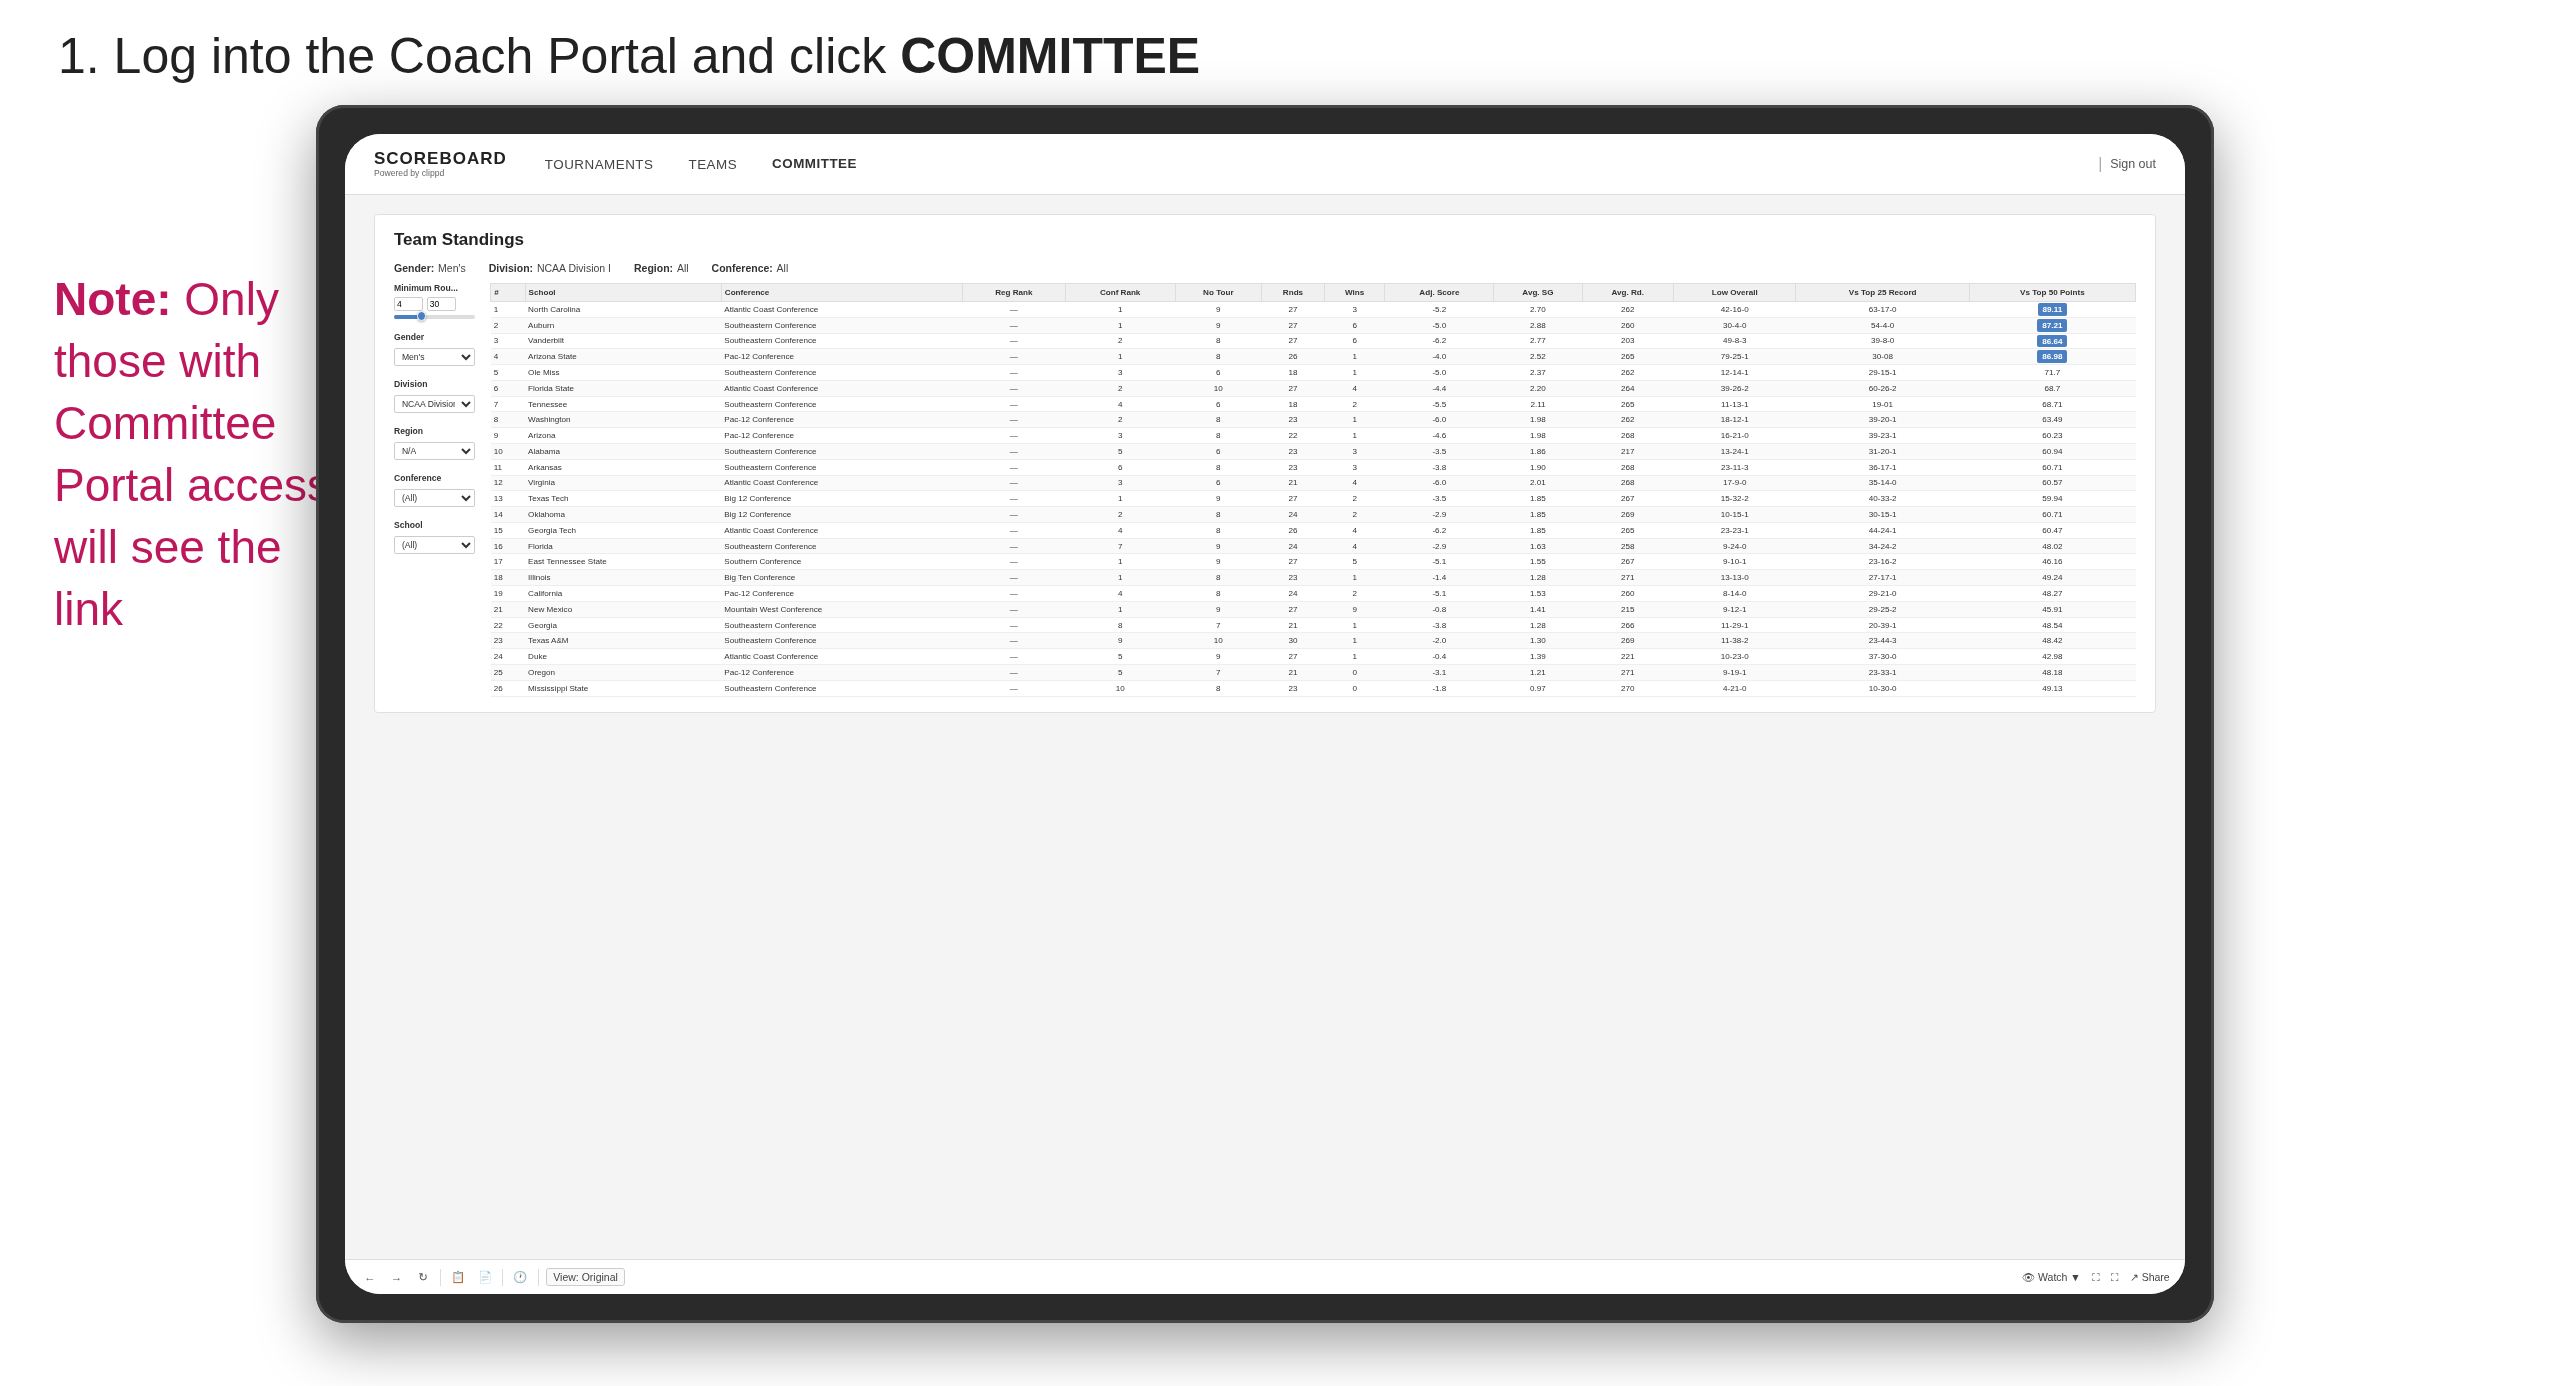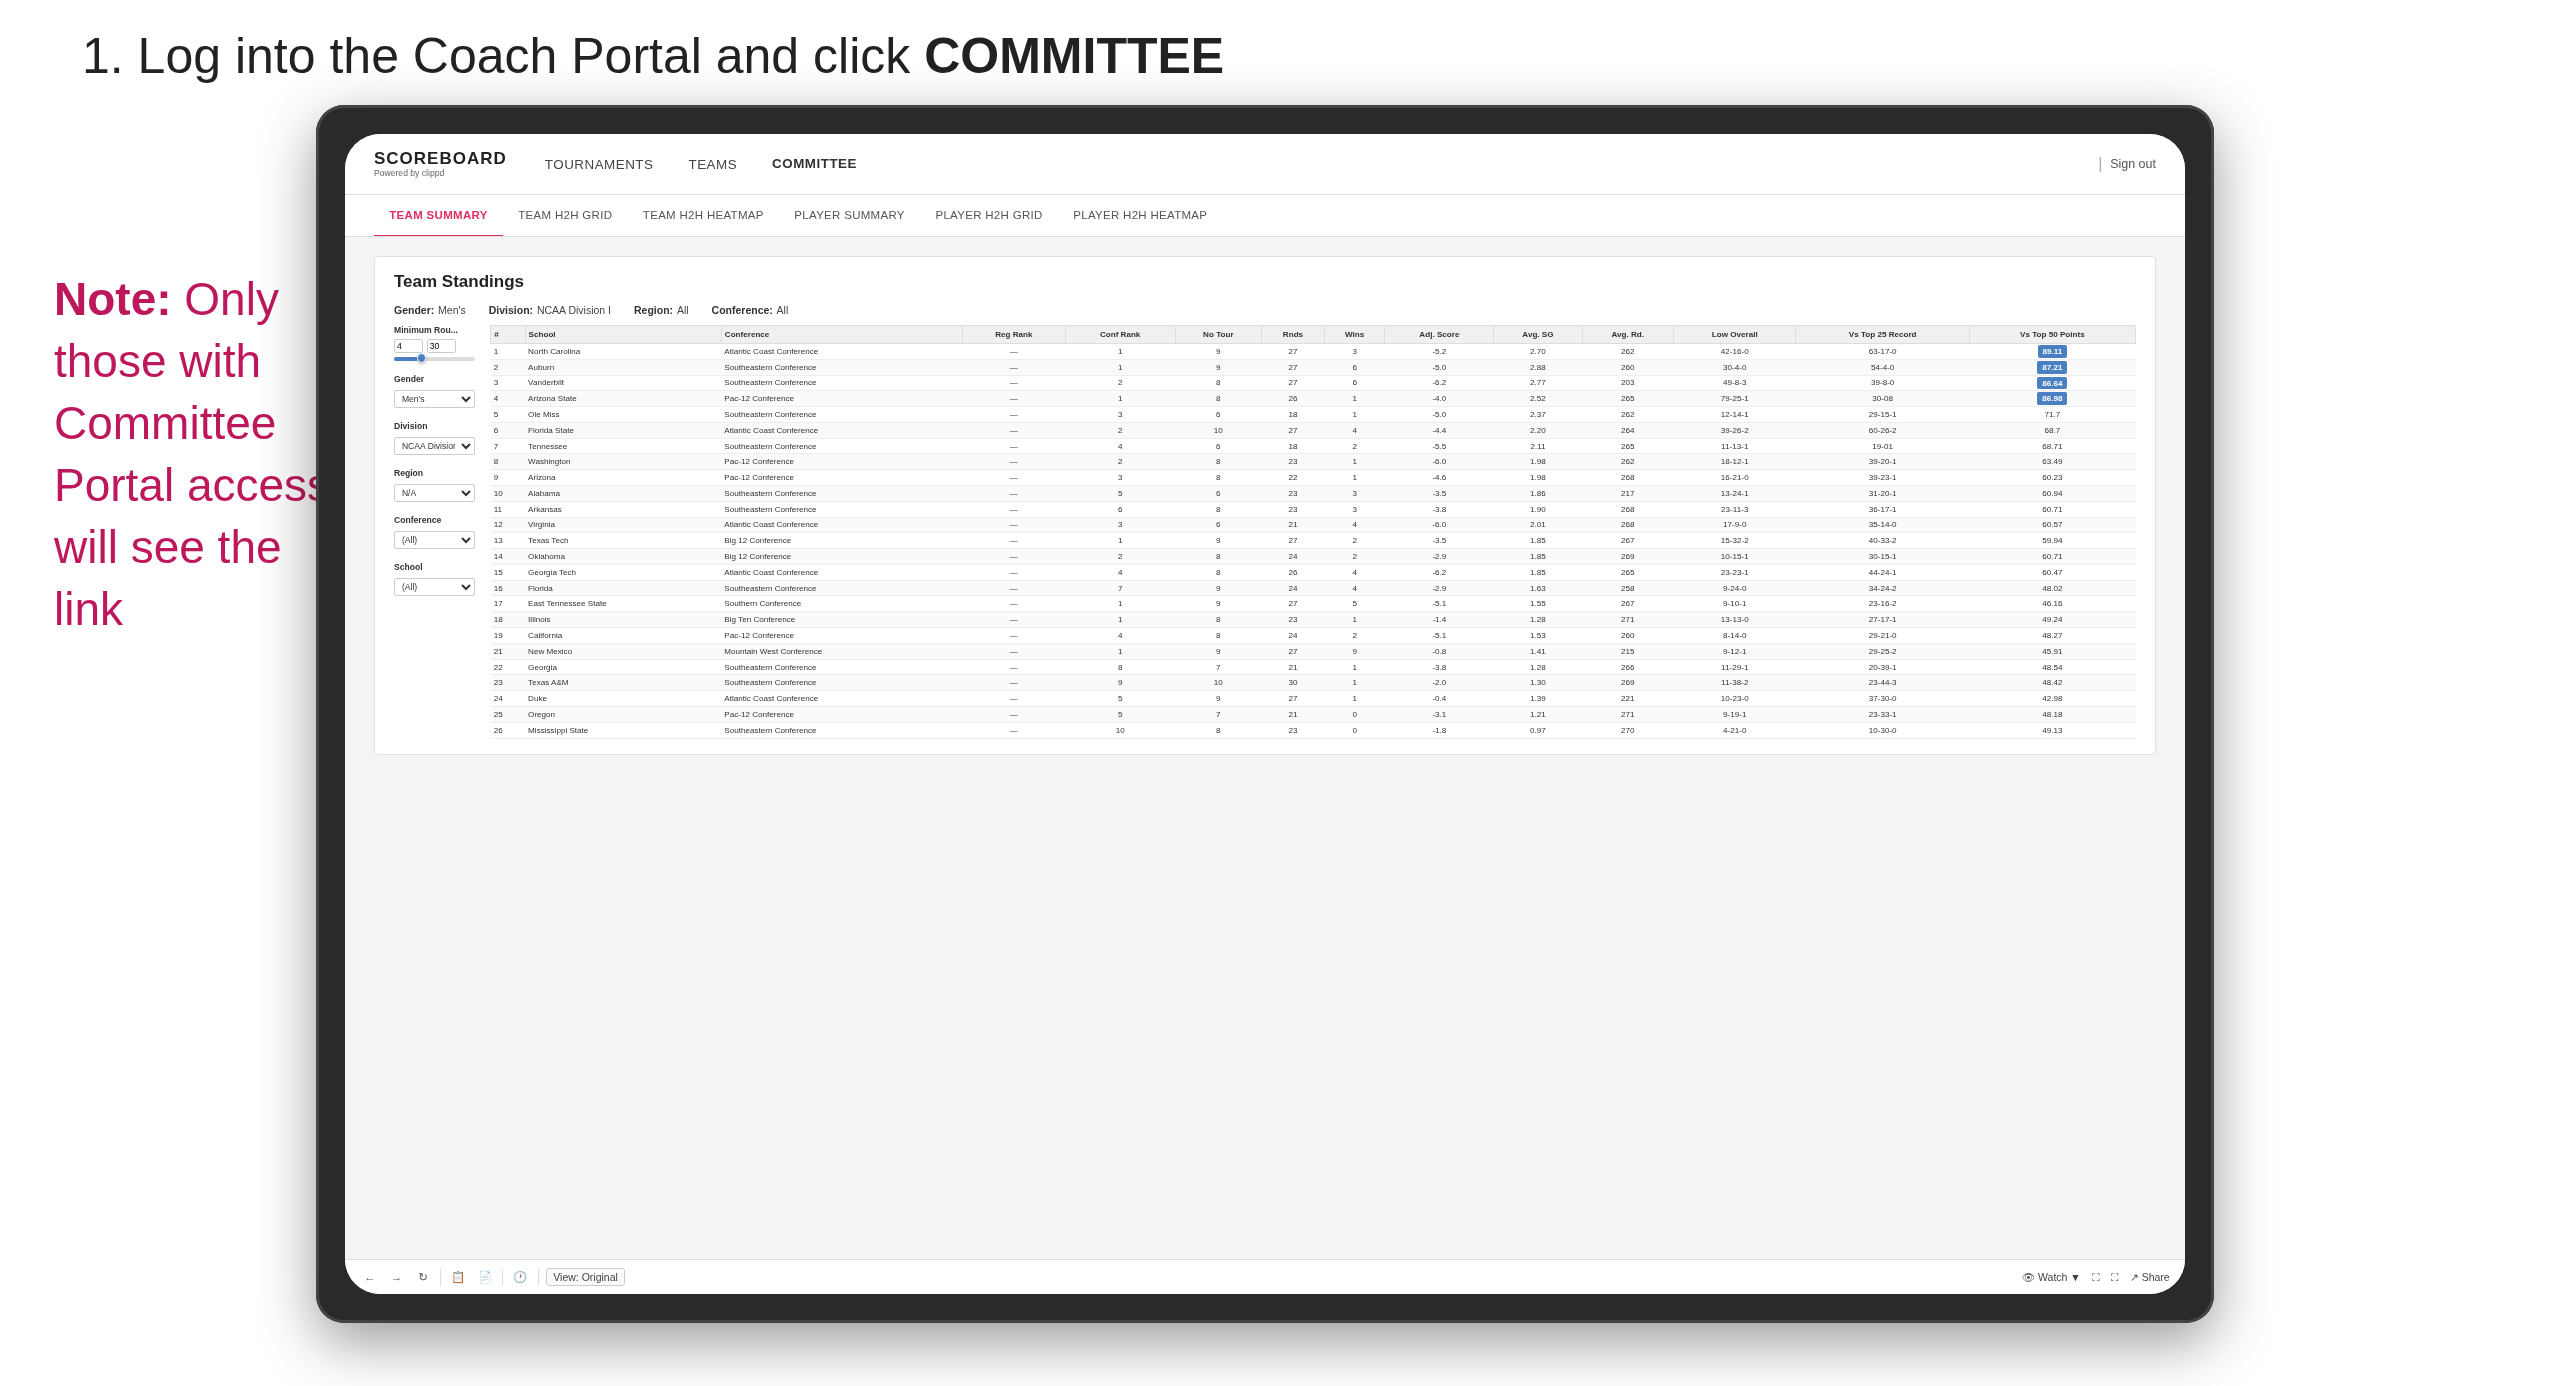--- a/index.html
+++ b/index.html
@@ -14,21 +14,20 @@
 
     
     .step-instruction {
       position: absolute;
       top: 27px;
       left: 58px;
       font-size: 50px;
       color: #222;
       font-weight: 400;
       white-space: nowrap;
-      margin-left: 24px;
     }
     .step-instruction strong {
       font-weight: 800;
     }
 
     
     .note-text {
       position: absolute;
       top: 268px;
       left: 54px;
@@ -412,28 +411,20 @@
       </div>
       <div class="nav-items">
         <div class="nav-item">TOURNAMENTS</div>
         <div class="nav-item">TEAMS</div>
         <div class="nav-item active highlighted">COMMITTEE</div>
       </div>
       <span class="nav-divider">|</span>
       <span class="sign-out">Sign out</span>
     </div>
 
-    <div class="sub-nav">
-      <div class="sub-nav-item active">TEAM SUMMARY</div>
-      <div class="sub-nav-item">TEAM H2H GRID</div>
-      <div class="sub-nav-item">TEAM H2H HEATMAP</div>
-      <div class="sub-nav-item">PLAYER SUMMARY</div>
-      <div class="sub-nav-item">PLAYER H2H GRID</div>
-      <div class="sub-nav-item">PLAYER H2H HEATMAP</div>
-    </div>
 
     <div class="main-content">
       <div class="card">
         <div class="card-title">Team Standings</div>
 
         <div class="filters-row">
           <div class="filter-item">
             <span class="filter-label">Gender:</span>
             <span>Men's</span>
           </div>

